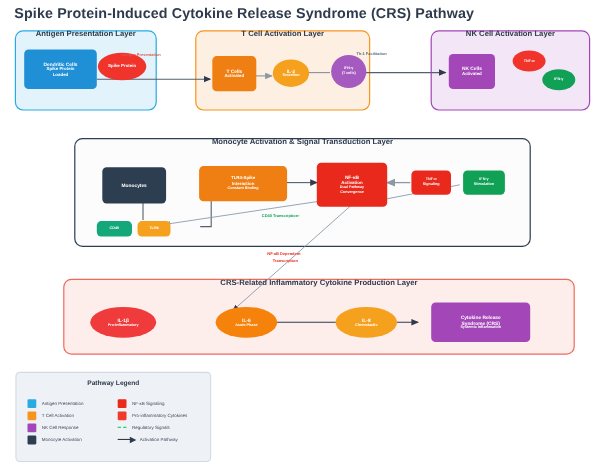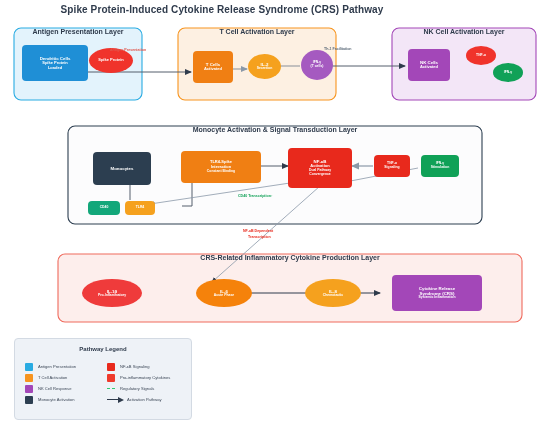--- a/index.html
+++ b/index.html
@@ -6,21 +6,21 @@
   body{
     width:550px;height:427px;
     background:#ffffff;
     font-family:"Liberation Sans", sans-serif;
     overflow:hidden;
     position:relative;
   }
   #canvas{position:absolute;left:0;top:0;width:550px;height:427px;}
   .title{
     position:absolute;left:0;top:4px;width:444px;
-    text-align:center;font-size:10px;font-weight:bold;color:#2f3b4c;
+    text-align:center;font-size:13px;font-weight:bold;color:#2f3b4c;
     letter-spacing:.1px;
   }
   .layer-title{
     position:absolute;left:0;width:100%;text-align:center;
     font-size:7px;font-weight:bold;color:#2f3b4c;top:6px;
   }
   .node{position:absolute;box-sizing:border-box;display:flex;
     flex-direction:column;align-items:center;justify-content:center;
     text-align:center;color:#ffffff;line-height:1.15;}
   .node .l1{font-size:4.4px;font-weight:bold;}

